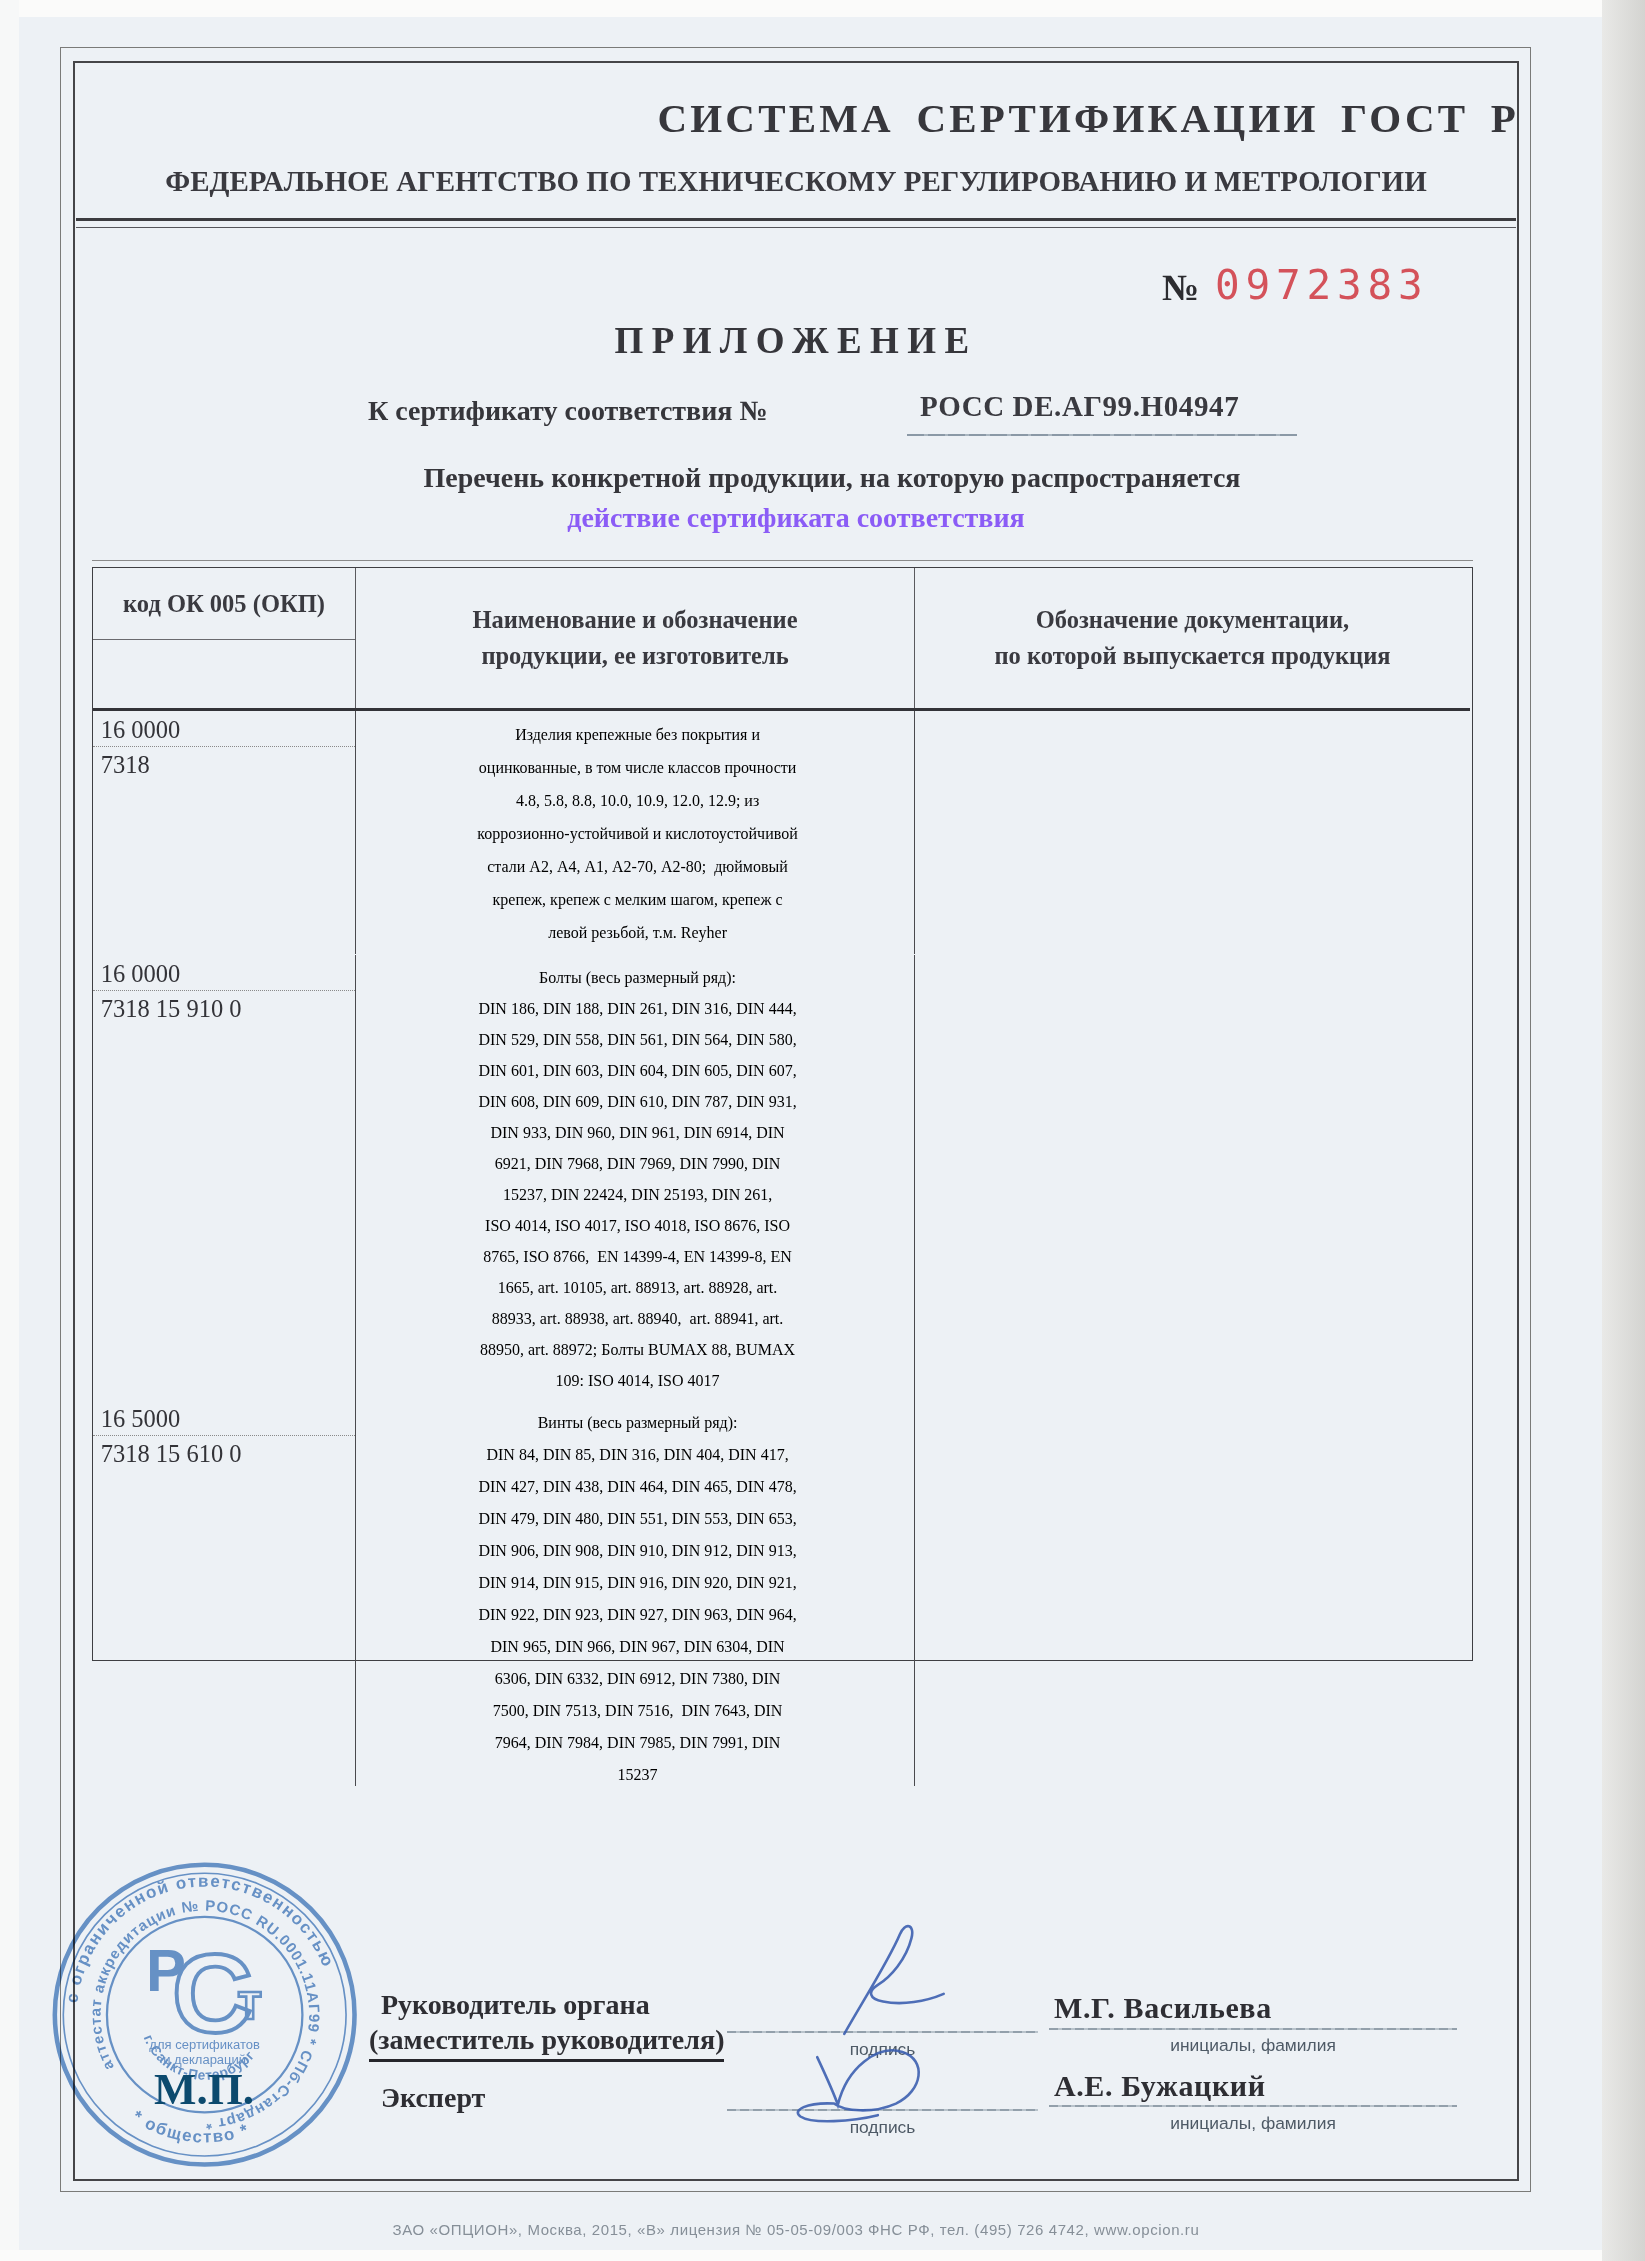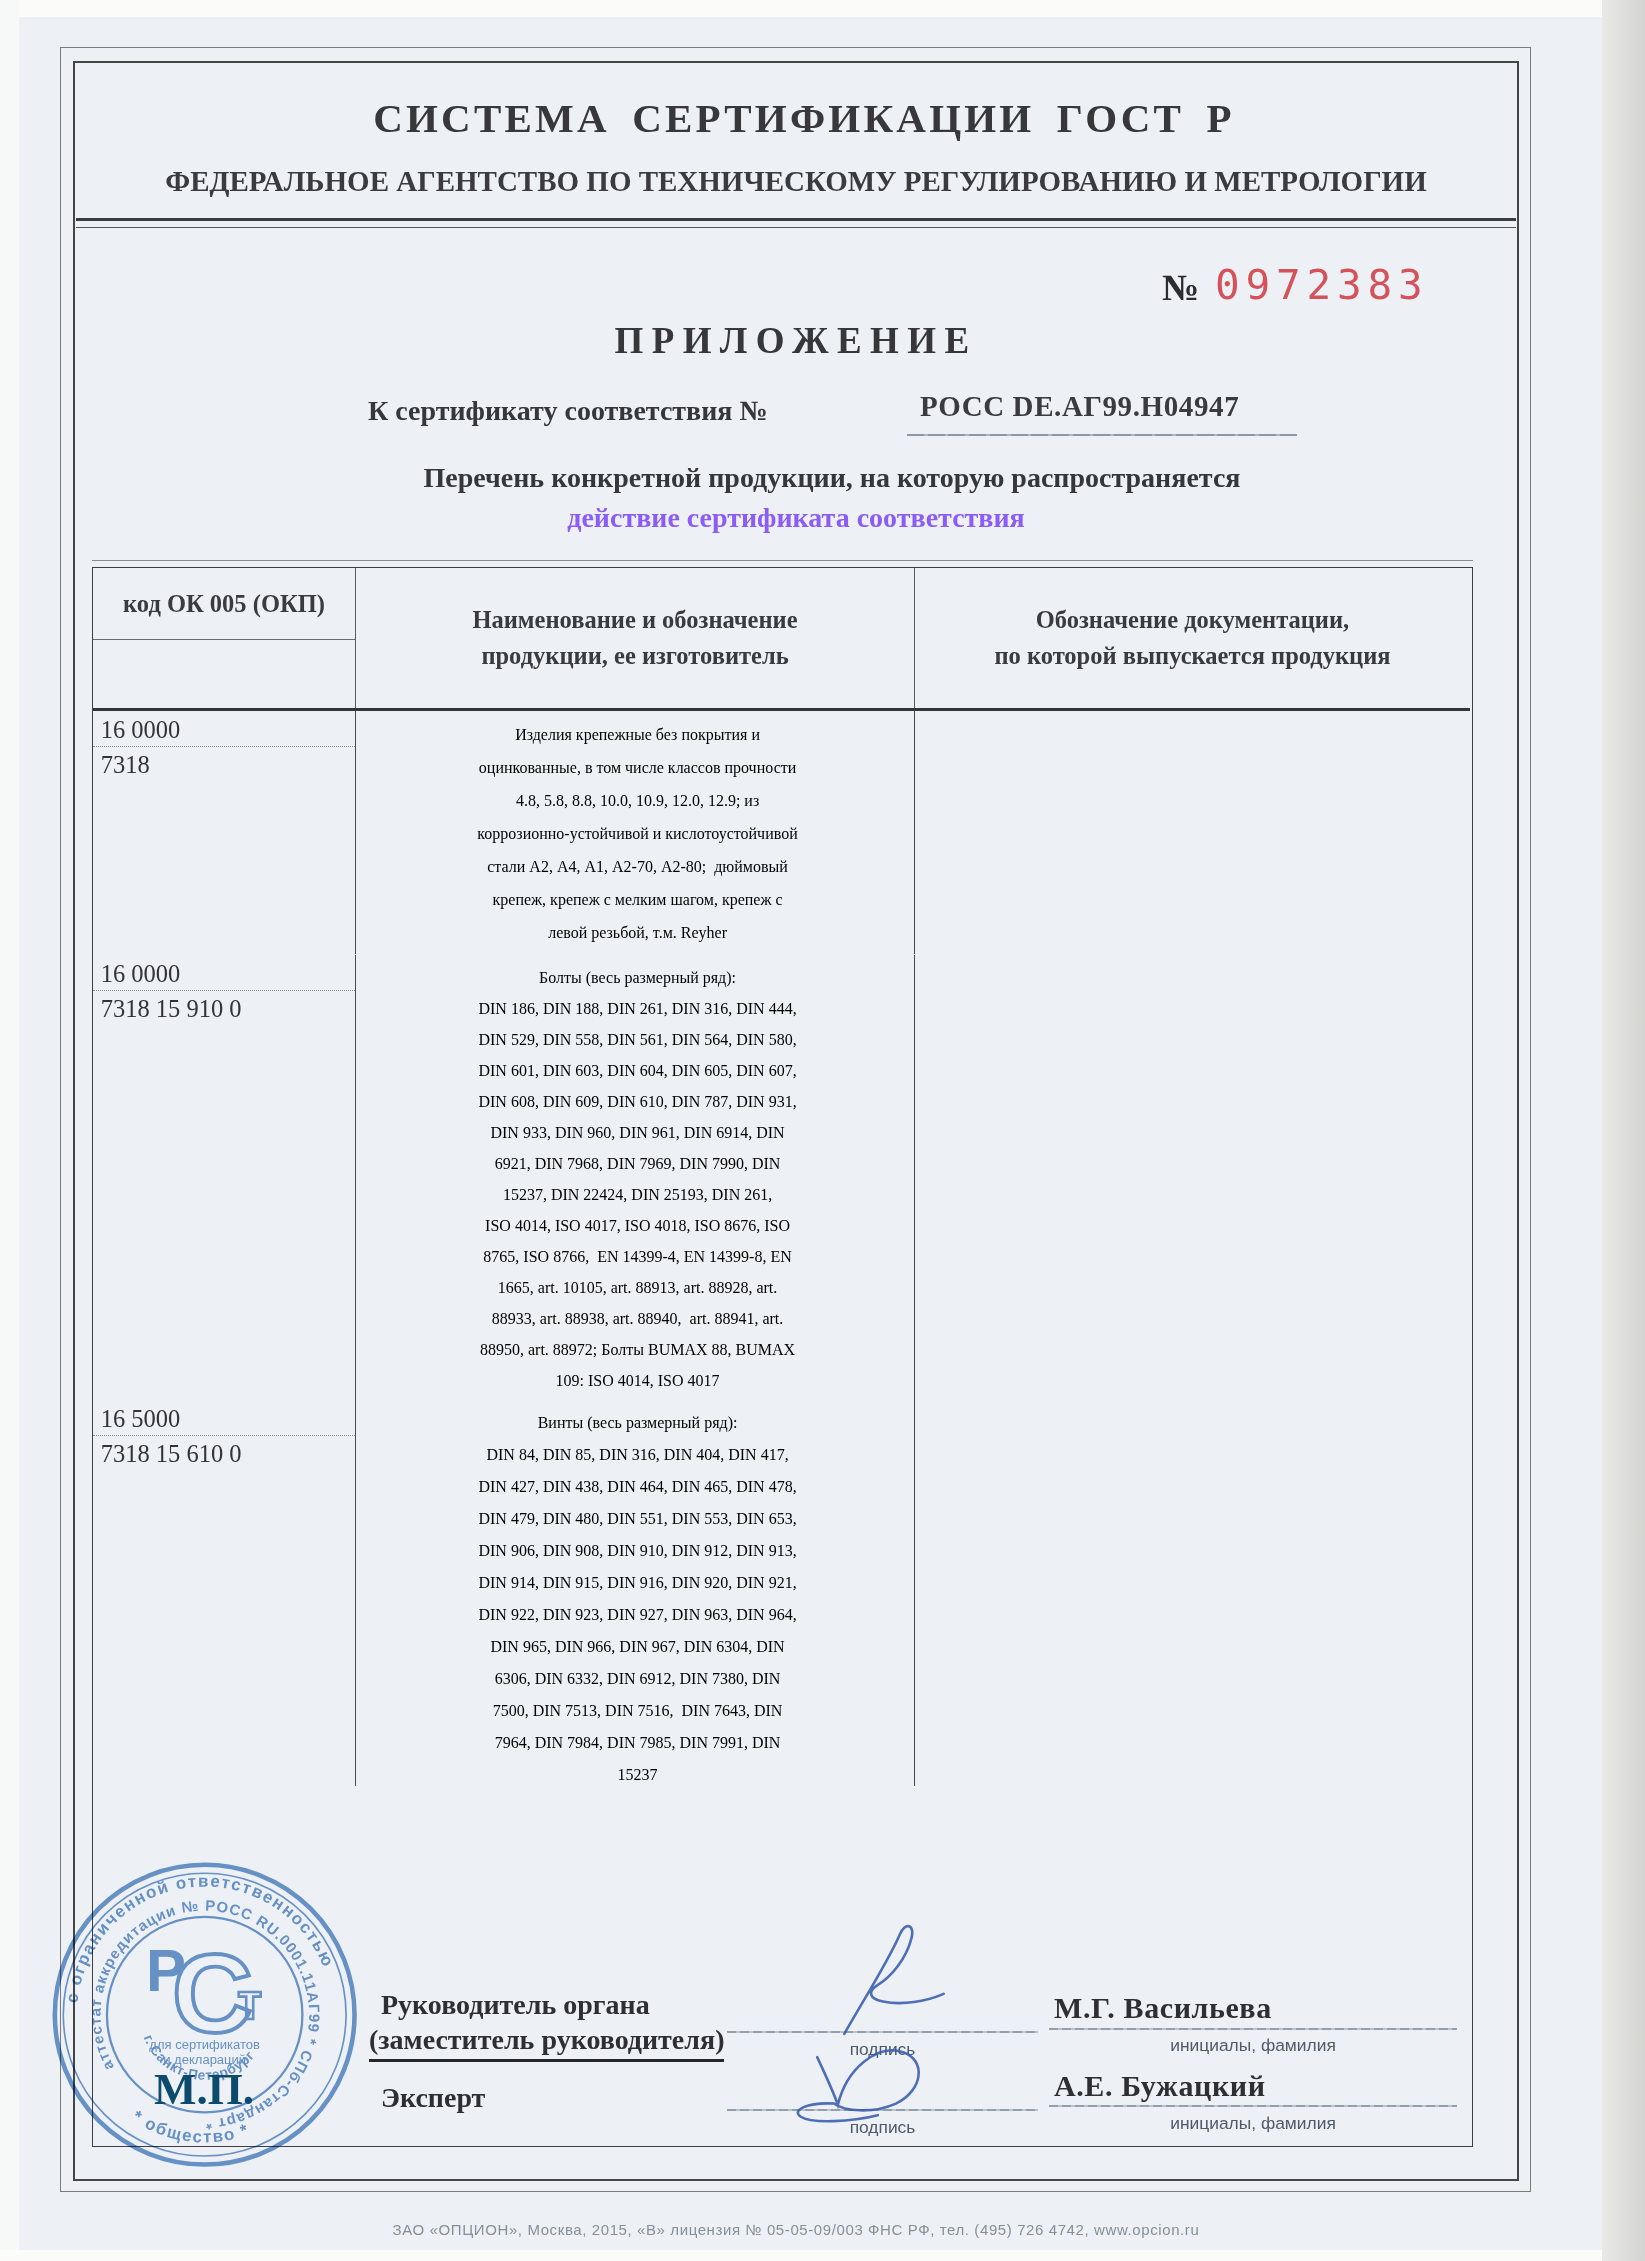--- a/index.html
+++ b/index.html
@@ -12,37 +12,37 @@
   .abs{position:absolute;}
   
   .edge-top{left:0;top:0;width:1646px;height:17px;background:#fbfbfa;}
   .edge-left{left:0;top:0;width:19.4px;height:2261px;background:#f7f8f8;}
   .edge-right{left:1602px;top:0;width:44px;height:2261px;background:linear-gradient(to right,#e9e9e7,#d3d3d0);}
   .edge-bottom{left:0;top:2250px;width:1646px;height:11.6px;background:#fbfbfa;}
   
   .frame-outer{left:60px;top:47px;width:1471px;height:2145px;border:1.9px solid #7a7a78;box-sizing:border-box;}
   .frame-inner{left:73px;top:61px;width:1446px;height:2120px;border:2.6px solid #454548;box-sizing:border-box;}
   
-  .title-sys{left:73px;top:94px;width:1446px;text-align:center;font-size:41px;font-weight:700;letter-spacing:3.2px;word-spacing:9px;white-space:nowrap;color:#37373c;padding-left:8px;}
+  .title-sys{left:73px;top:94px;width:1446px;text-align:right;font-size:41px;font-weight:700;letter-spacing:3.2px;word-spacing:9px;white-space:nowrap;color:#37373c;}
   .title-agency{left:73px;top:165px;width:1446px;text-align:center;font-size:29px;font-weight:700;letter-spacing:0px;white-space:nowrap;color:#3a3a40;}
   .rule-thick{left:76px;top:218px;width:1440px;height:3.2px;background:#3c3c40;}
   .rule-thin{left:76px;top:227px;width:1440px;height:1.3px;background:#55555a;}
   
   .no-sign{left:1162px;top:266px;font-size:37px;font-weight:600;color:#2c2c30;}
   .blank-number{left:1215px;top:261px;font-size:41px;font-weight:400;letter-spacing:5.8px;font-family:"DejaVu Sans Mono",monospace;color:#d4525a;}
   
   .app-title{left:73px;top:319px;width:1446px;text-align:center;font-size:37px;font-weight:700;letter-spacing:8.4px;color:#36363b;}
   .cert-label{left:368px;top:395px;font-size:28px;font-weight:600;color:#36363b;}
   .cert-number{left:920px;top:390px;font-size:29px;font-weight:600;letter-spacing:0.6px;color:#3a3a40;}
   .cert-underline{left:907px;top:434px;width:390px;height:1.9px;background:repeating-linear-gradient(90deg,#8b99a6 0 17px,#aab6c0 17px 20.7px);}
   .scope1{left:73px;top:462px;width:1446px;text-align:center;font-size:28px;font-weight:700;color:#36363b;padding-left:36px;}
   .scope2{left:73px;top:502px;width:1446px;text-align:center;font-size:28px;font-weight:700;color:#8b5cf6;}
   
   .tbl-topline{left:92px;top:560px;width:1381px;height:0.6px;background:#8a8a8a;}
-  .tbl{left:92px;top:567px;width:1381px;height:1580px;border:1.9px solid #3f3f43;box-sizing:border-box;background:transparent;}
+  .tbl{left:92px;top:567px;width:1381px;height:1094px;border:1.9px solid #3f3f43;box-sizing:border-box;background:transparent;}
   .trow{position:absolute;left:0;width:1377px;display:flex;box-sizing:border-box;}
   .thead{top:0;height:143px;border-bottom:3.2px solid #333338;}
   .r1{top:143px;height:243px;}
   .r2{top:387px;height:445px;}
   .r3{top:832px;height:386px;}
   .c1{width:263px;box-sizing:border-box;border-right:1.9px solid #4a4a4e;position:relative;}
   .c2{width:559px;box-sizing:border-box;border-right:1.9px solid #4a4a4e;position:relative;}
   .c3{flex:1;box-sizing:border-box;position:relative;}
   .thead .c1{border-right-width:1.3px;border-right-color:#5a5a5e;}
   .thead .c2{border-right-width:1.3px;border-right-color:#5a5a5e;}

